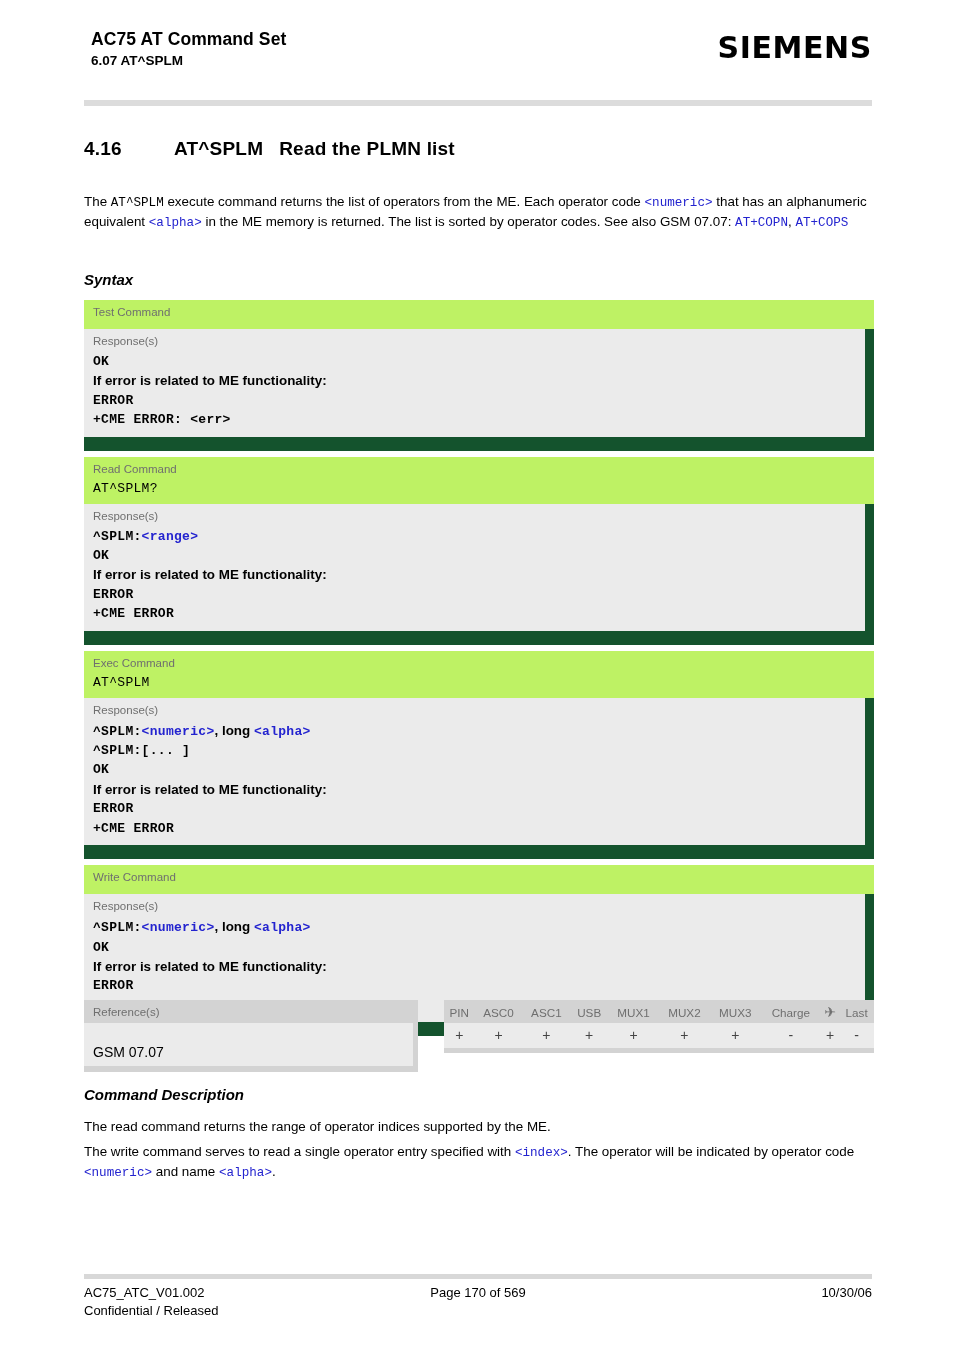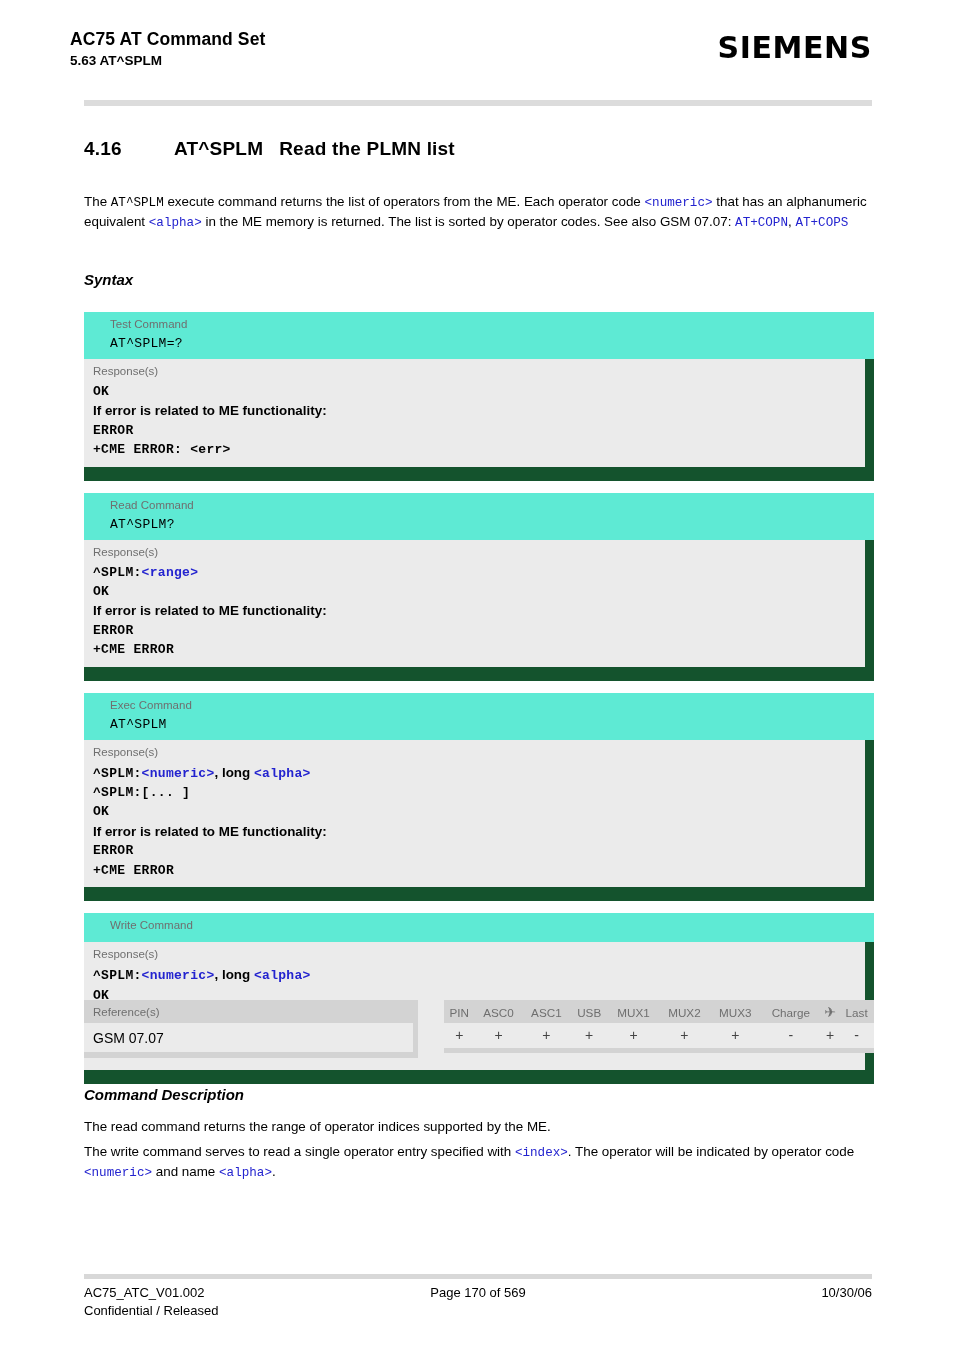--- a/index.html
+++ b/index.html
@@ -18,21 +18,21 @@
   .page {
     position: relative;
     width: 954px;
     height: 1351px;
     box-sizing: border-box;
   }
 
   
   .hdr {
     position: absolute;
-    left: 70px;
+    left: 91px;
     top: 28px;
     right: 82px;
     height: 60px;
   }
   .hdr-left {
     position: absolute;
     left: 0;
     top: 0;
   }
   .doc-title {
@@ -109,23 +109,22 @@
 
   
   .syntax {
     position: absolute;
     left: 84px;
     top: 300px;
     width: 790px;
   }
   .blk { margin-bottom: 6px; }
   .blk-head {
-    background: #5eead4;
-    padding: 5px 9px 6px 26px;
-    margin-top: 12px;
+    background: #bef264;
+    padding: 5px 9px 6px 9px;
   }
   .blk-label {
     font-size: 11.5px;
     color: #6f6f6f;
     line-height: 15px;
     margin-bottom: 3px;
   }
   .blk-cmd {
     font-family: "Liberation Mono", monospace;
     font-size: 13px;
@@ -186,21 +185,21 @@
   .ref-label {
     font-size: 11.5px;
     color: #6f6f6f;
     line-height: 15px;
     padding: 0 9px;
     margin-bottom: 3px;
   }
   .ref-val {
     background: #ebebeb;
     margin: 0 5px 0 0;
-    padding: 6px 9px 4px 9px;
+    padding: 20px 9px 4px 9px;
     font-size: 14px;
     line-height: 19px;
   }
   .cap-box {
     position: absolute;
     left: 360px;
     top: 0;
     right: 0;
     background: #d3d3d3;
     padding: 4px 0 5px 0;
@@ -281,40 +280,39 @@
   .ftr-r { position: absolute; right: 0; top: 0; }
 </style>
 </head>
 <body>
 
 <div class="page">
 
   <div class="hdr">
     <div class="hdr-left">
       <div class="doc-title">AC75 AT Command Set</div>
-      <div class="doc-sub">5.63 AT^SPLM</div>
+      <div class="doc-sub">6.07 AT^SPLM</div>
     </div>
     <div class="brand">SIEMENS</div>
   </div>
   <div class="hdr-rule"></div>
 
   <div class="sect">
     <span class="num">4.16</span><span class="cmd">AT^SPLM</span><span>Read the PLMN list</span>
   </div>
 
   <div class="intro"><span>The </span><span class="mono">AT^SPLM</span><span> execute command returns the list of operators from the ME. Each operator code </span><span class="monoblue">&lt;numeric&gt;</span><span> that has an alphanumeric equivalent </span><span class="monoblue">&lt;alpha&gt;</span><span> in the ME memory is returned. The list is sorted by operator codes. See also GSM 07.07: </span><span class="monoblue">AT+COPN</span><span>, </span><span class="monoblue">AT+COPS</span></div>
 
   <div class="h-syntax">Syntax</div>
 
   <div class="syntax">
 
     <div class="blk">
       <div class="blk-head">
         <div class="blk-label">Test Command</div>
-        <div class="blk-cmd">AT^SPLM=?</div>
       </div>
       <div class="resp-wrap">
         <div class="resp">
           <div class="resp-label">Response(s)</div>
           <div class="resp-line m">OK</div>
           <div class="resp-line">If error is related to ME functionality:</div>
           <div class="resp-line m">ERROR</div>
           <div class="resp-line m">+CME ERROR: &lt;err&gt;</div>
         </div>
       </div>

